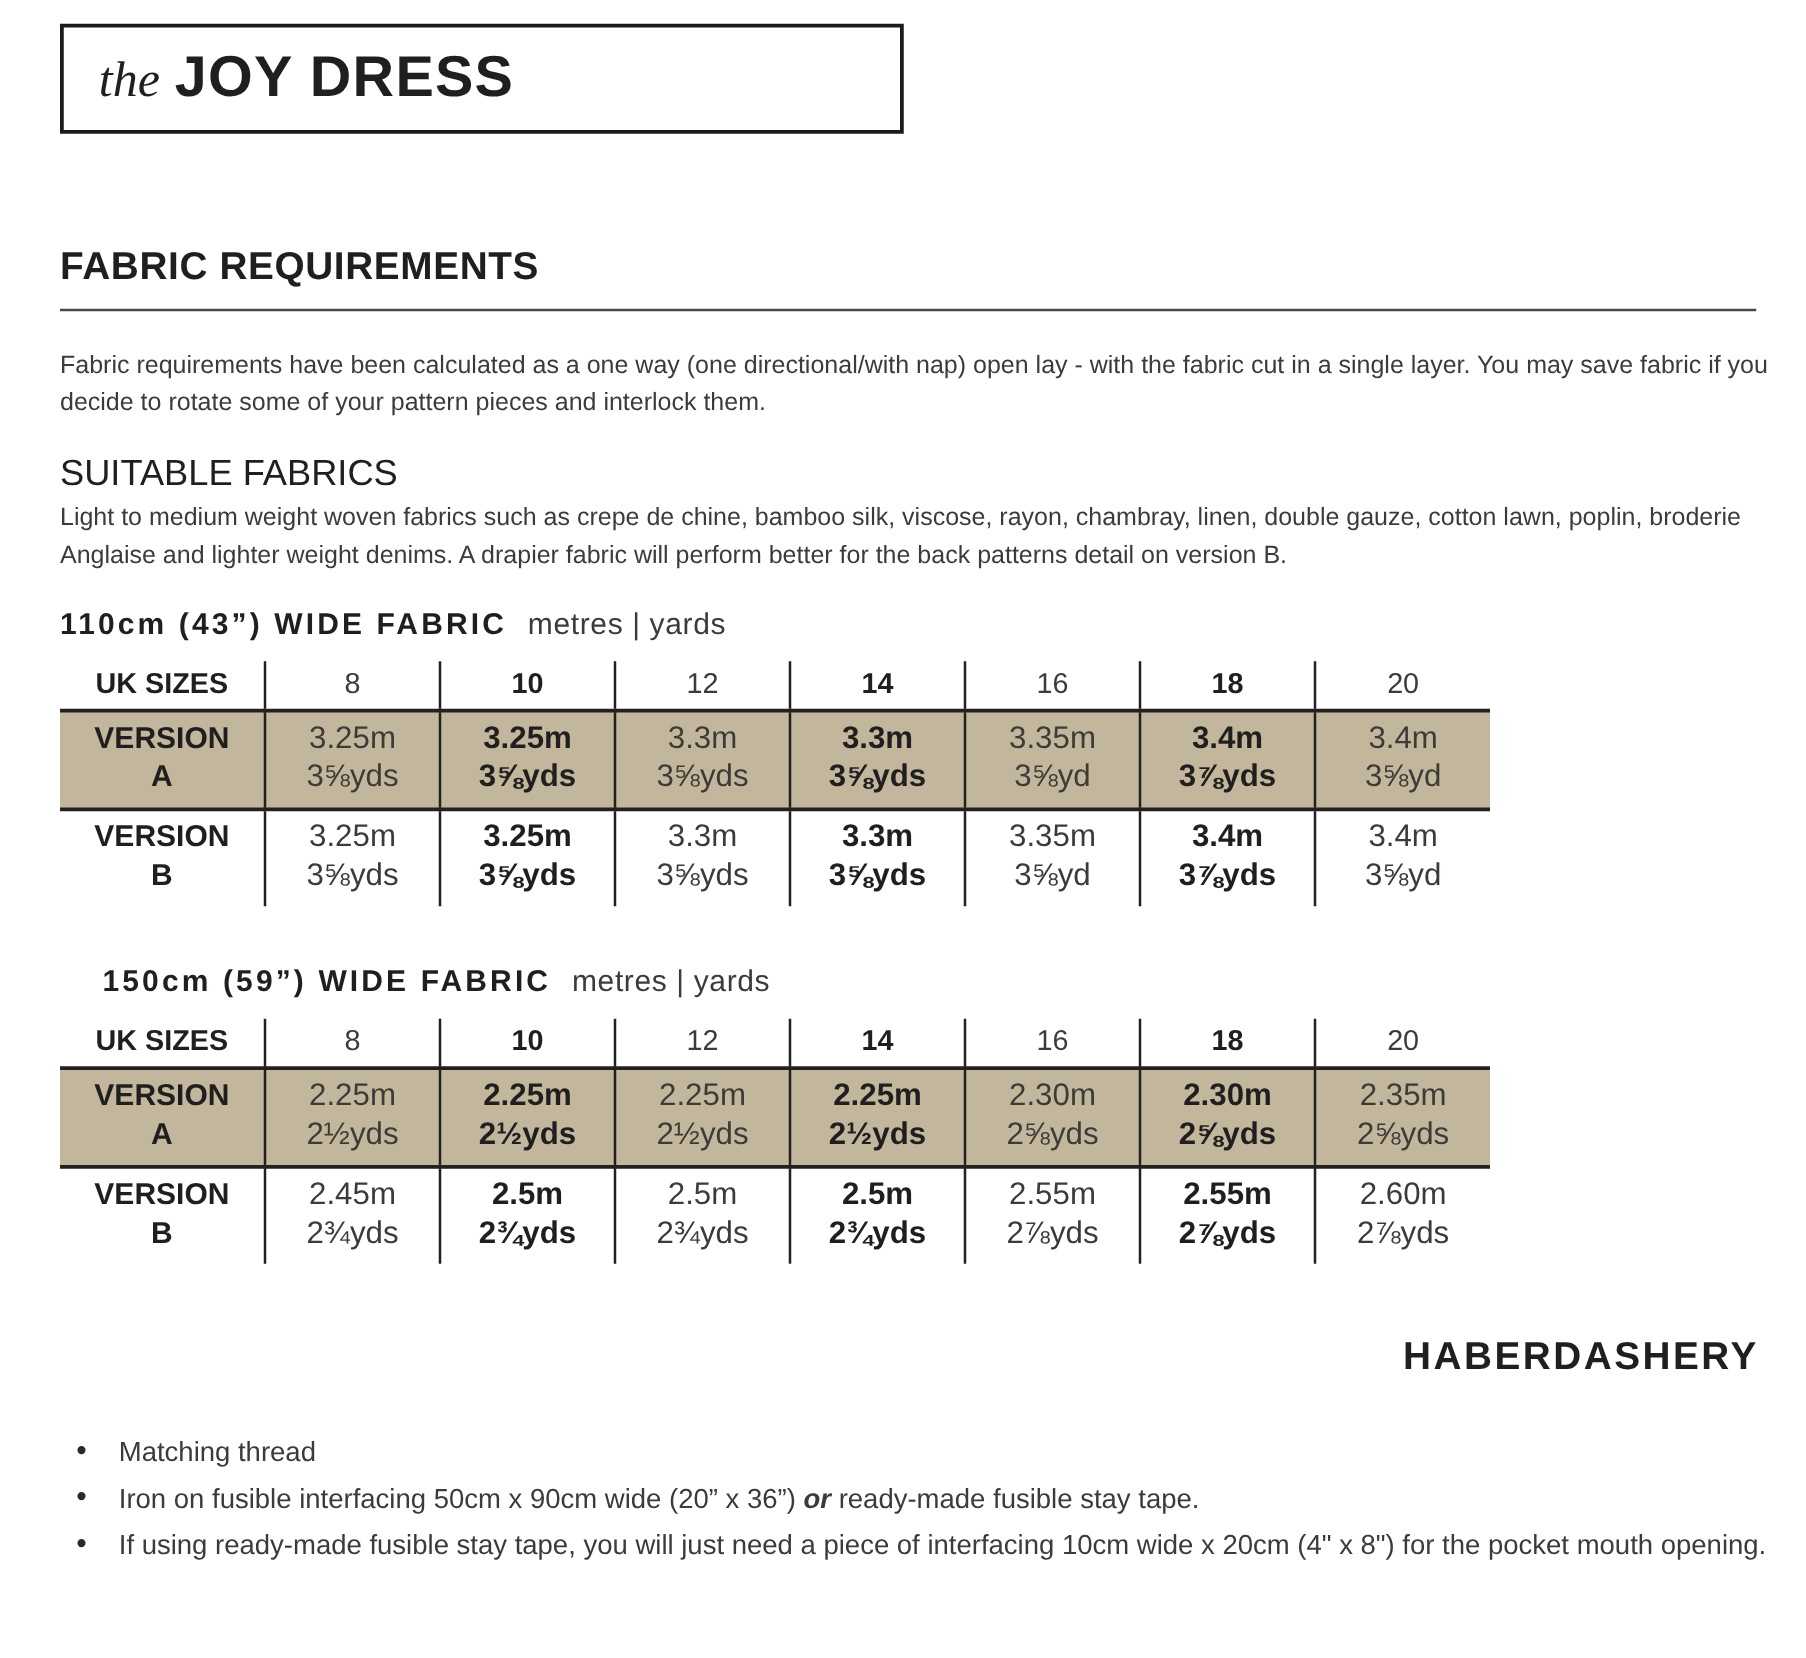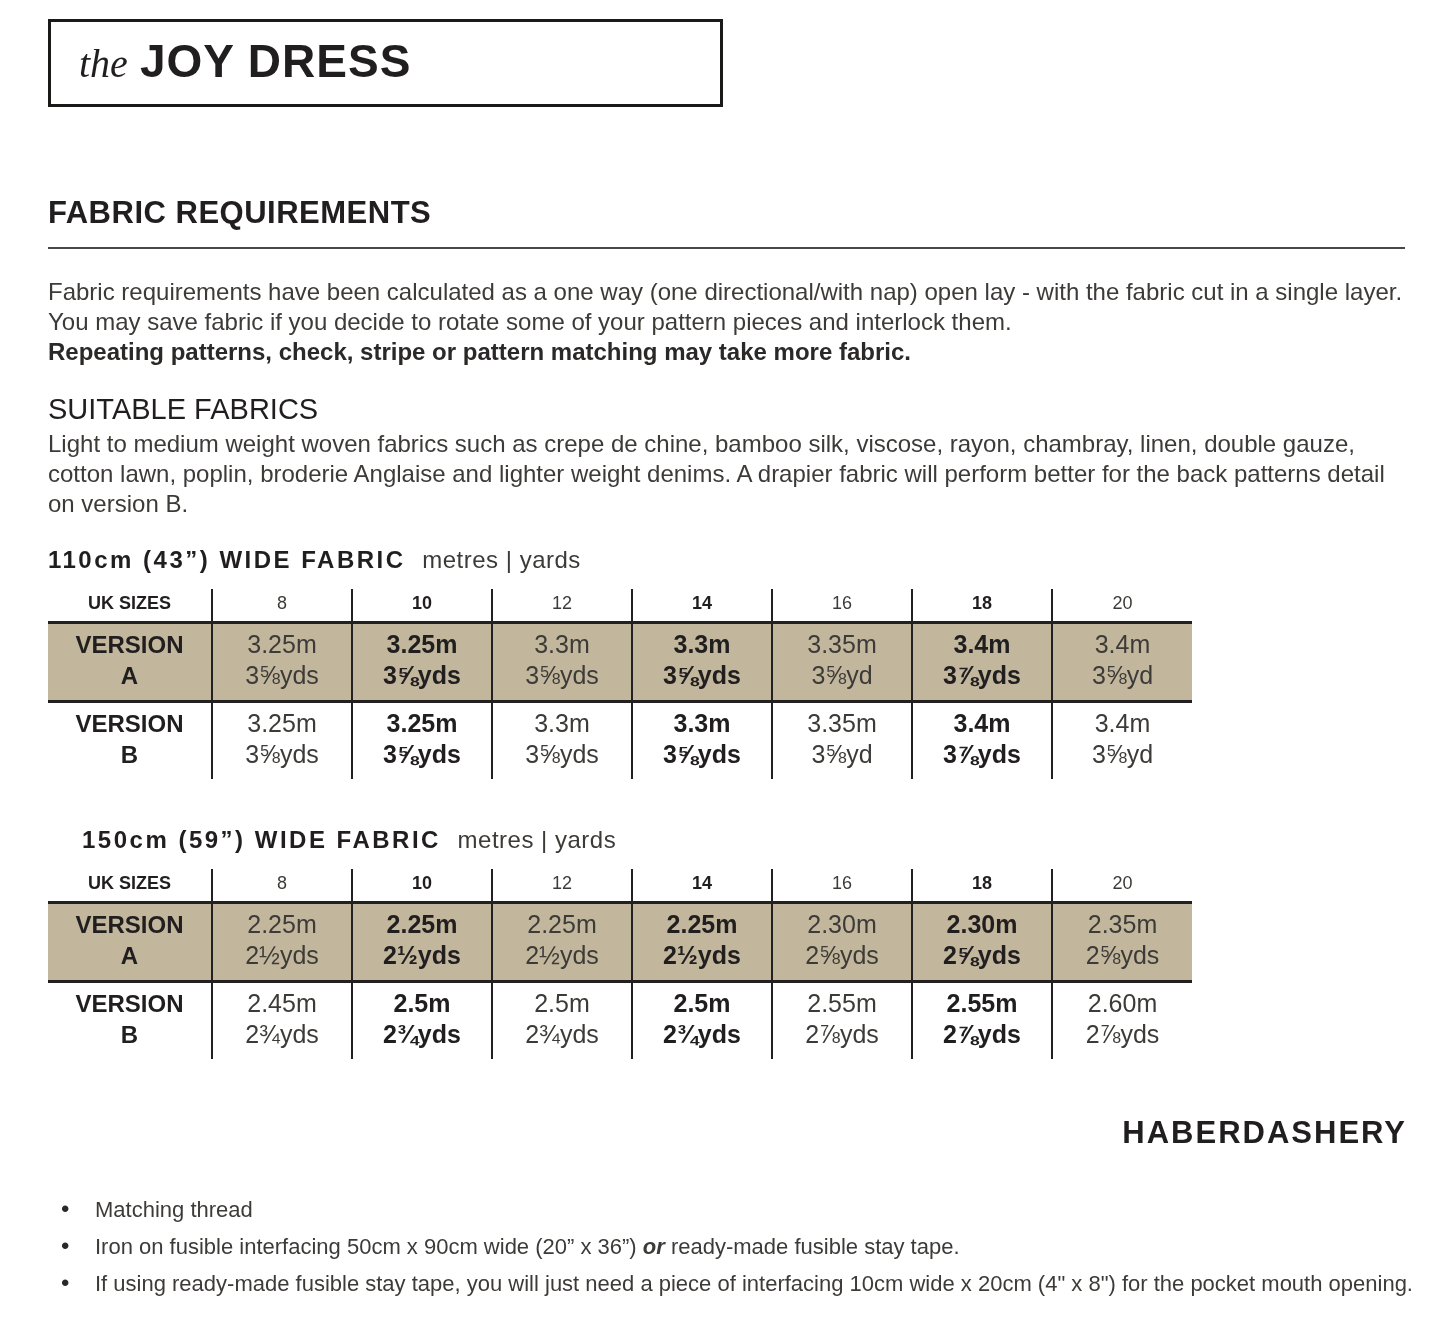--- a/index.html
+++ b/index.html
@@ -29,40 +29,40 @@
   }
 
   .section-heading{
     font-size:31px; font-weight:800; letter-spacing:0.5px; color:var(--heading);
     margin:88px 0 0 0;
   }
   .rule{
     border:none; border-top:2px solid #4a4846; margin:16px 0 0 0; width:1357px;
   }
 
-  .body-text{ font-size:24px; line-height:30px; width:1370px; margin:28px 0 0 0; }
+  .body-text{ font-size:20px; line-height:30px; width:1370px; margin:28px 0 0 0; }
   .body-text strong{ display:block; font-weight:800; color:#2b2928; }
 
   .sub-heading{ font-size:29px; font-weight:400; color:var(--heading); margin:26px 0 0 0; }
   .suitable-text{ margin:3px 0 0 0; }
 
   .table-heading{ font-size:24px; font-weight:400; color:var(--heading); margin:27px 0 0 0; }
   .table-heading.second{ margin-top:47px;margin-left:34px; }
   .th-bold{ font-weight:700; letter-spacing:2.5px;text-align:right; }
   .th-units{ margin-left:10px; letter-spacing:0.5px; color:var(--text); font-size:24px;text-align:right; }
 
   table.fabric-table{
     border-collapse:collapse; table-layout:fixed; width:1144px; margin-top:15px;
   }
   .fabric-table th, .fabric-table td{
     text-align:center; vertical-align:middle; border-left:2px solid var(--border);
   }
   .fabric-table th:first-child, .fabric-table td:first-child{ border-left:none; }
   .fabric-table thead th{
-    font-size:18px; font-weight:400; color:var(--text); padding:4px 0 7px;
+    font-size:23px; font-weight:400; color:var(--text); padding:4px 0 7px;
   }
   .fabric-table thead th.lbl{ font-weight:700; color:var(--heading); }
   .fabric-table thead tr{ border-bottom:3px solid var(--border); }
   .fabric-table tr.row-a{ background:var(--row-highlight); border-bottom:3px solid var(--border); }
   .fabric-table tbody td{ font-size:25px; line-height:31px; padding:5px 0 9px; }
   .fabric-table tbody td.lbl{ font-weight:700; color:var(--heading); font-size:24px; }
   .fabric-table tr > *:nth-child(3),
   .fabric-table tr > *:nth-child(5),
   .fabric-table tr > *:nth-child(7){ font-weight:700; color:var(--heading); }
 
@@ -83,21 +83,20 @@
 
   <div class="title-box">
     <span class="title-the">the</span><span class="title-main">JOY DRESS</span>
   </div>
 
   <h1 class="section-heading">FABRIC REQUIREMENTS</h1>
   <hr class="rule">
 
   <p class="body-text">
     <span>Fabric requirements have been calculated as a one way (one directional/with nap) open lay - with the fabric cut in a single layer. You may save fabric if you decide to rotate some of your pattern pieces and interlock them.</span>
-    <strong>Repeating patterns, check, stripe or pattern matching may take more fabric.</strong>
   </p>
 
   <p class="sub-heading">SUITABLE FABRICS</p>
   <p class="body-text suitable-text">Light to medium weight woven fabrics such as crepe de chine, bamboo silk, viscose, rayon, chambray, linen, double gauze, cotton lawn, poplin, broderie Anglaise and lighter weight denims.  A drapier fabric will perform better for the back patterns detail on version B.</p>
 
   <h2 class="table-heading">
     <span class="th-bold">110cm (43”) WIDE FABRIC</span>
     <span class="th-units">metres | yards</span>
   </h2>
 

